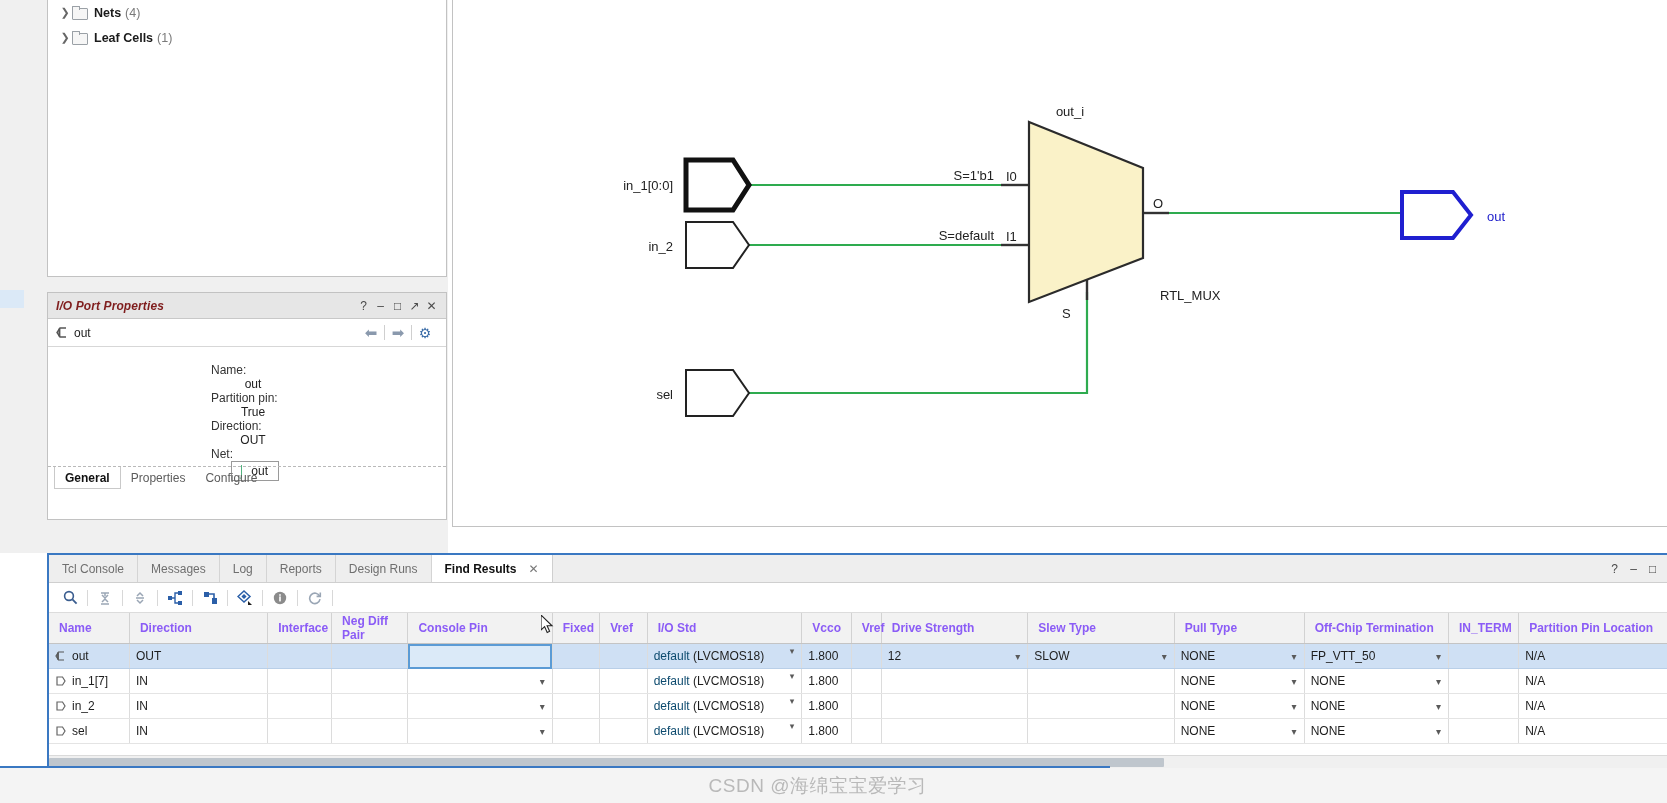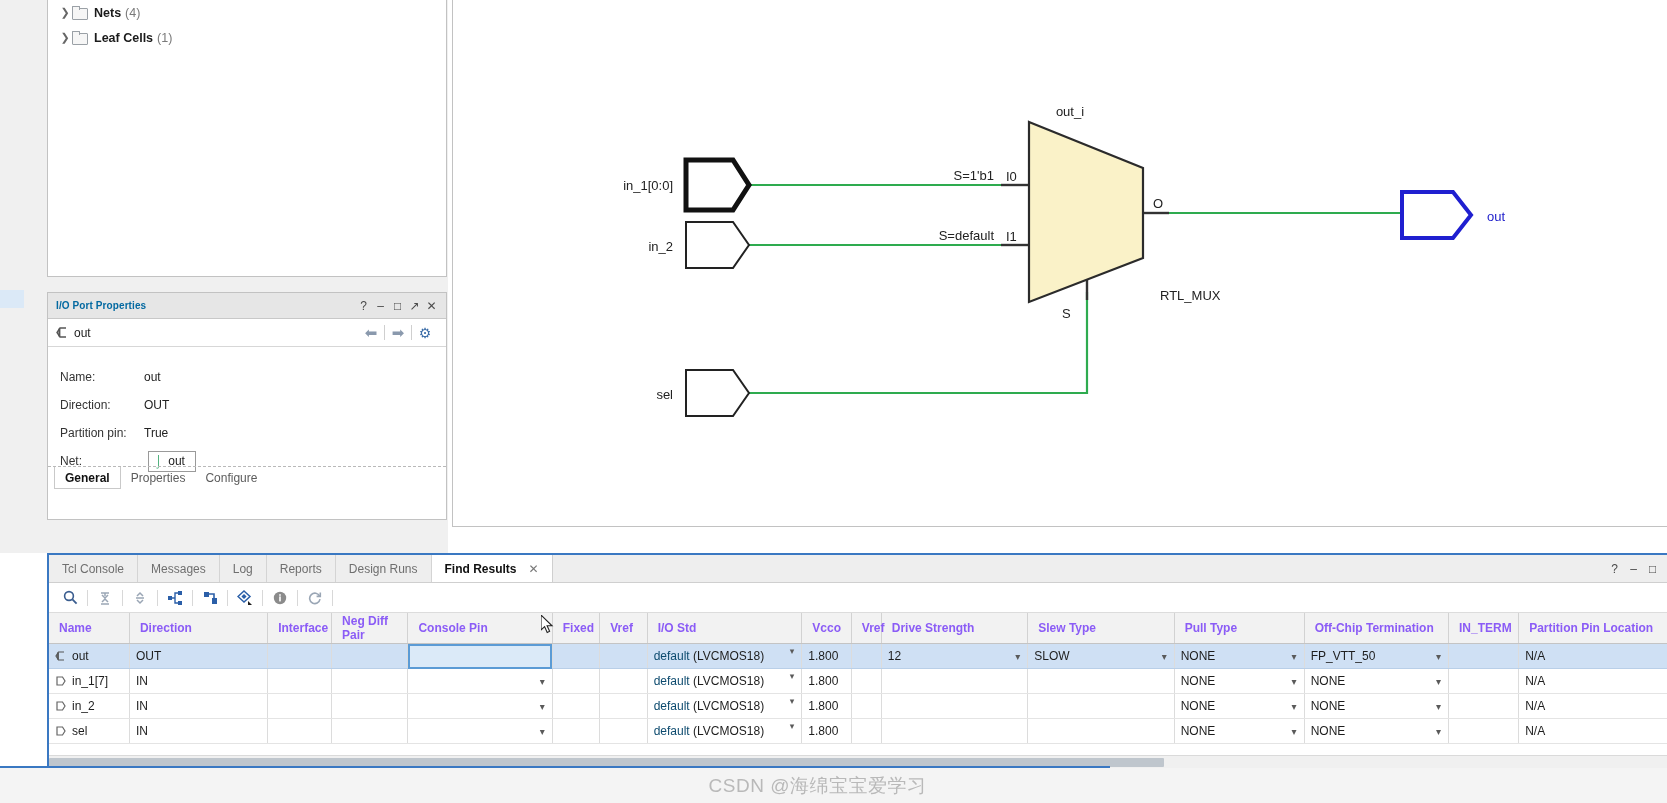--- a/index.html
+++ b/index.html
@@ -44,37 +44,37 @@
 
   
   #io-panel {
     position: absolute; left: 47px; top: 292px; width: 400px; height: 228px;
     background: #ffffff; border: 1px solid #c2c2c2;
   }
   #io-titlebar {
     height: 26px; background: #e6e6e6; border-bottom: 1px solid #c8c8c8;
     display: flex; align-items: center; padding: 0 6px 0 8px;
   }
-  #io-title { font-weight: bold; font-size: 10px; color:#0369a1; flex: 1; letter-spacing:0.1px;}
+  #io-title { font-weight: bold; font-size: 12px; color:#7f1d1d; flex: 1; letter-spacing:0.1px;font-style:italic;}
   .tb-btn { width: 17px; text-align:center; color:#4a4a4a; font-size: 12px; cursor: default; }
   #io-subbar {
     height: 28px; background: #ffffff; border-bottom: 1px solid #d7d7d7;
     display: flex; align-items: center; padding: 0 8px 0 8px;
   }
   .port-ico-out {
     width: 12px; height: 11px; margin-right: 6px; position: relative; flex:none;
   }
   .port-ico-out svg { display:block; }
   #io-sub-name { font-size: 12px; color: #222; flex: 1; }
   .nav-arrow { color: #8a99ad; font-size: 15px; width: 26px; text-align:center; }
   .nav-sep { width:1px; height: 15px; background:#cfcfcf; }
   .gear { color: #3d6ea8; font-size: 14px; width: 26px; text-align:center; }
 
   #io-body { position:relative; padding: 16px 0 0 0; height: 145px; }
-  .prop-row { display:flex; align-items:center; height: 28px; padding-left: 12px; }
+  .prop-row { display:flex; align-items:center; height: 28px; padding-left: 12px; flex-direction: column; }
   .prop-key { width: 84px; font-size: 12px; color:#333; }
   .prop-val { font-size: 12px; color:#222; }
   .net-chip {
     display:inline-flex; align-items:center; gap:6px;
     border:1px solid #9a9a9a; background:#fff; padding: 2px 10px 2px 6px; height:21px;
     margin-left: 4px;
   }
   .net-chip .netsym { color:#3aa76d; font-size:12px; font-weight:bold; }
   .net-chip .netname { font-size:12px; color:#222; }
 
@@ -217,26 +217,26 @@
         <span class="nav-sep"></span>
         <span class="gear">⚙</span>
       </div>
 
       <div id="io-body">
         <div class="prop-row">
           <span class="prop-key">Name:</span>
           <span class="prop-val">out</span>
         </div>
         <div class="prop-row">
+          <span class="prop-key">Partition pin:</span>
+          <span class="prop-val">True</span>
+        </div>
+        <div class="prop-row">
           <span class="prop-key">Direction:</span>
           <span class="prop-val">OUT</span>
-        </div>
-        <div class="prop-row">
-          <span class="prop-key">Partition pin:</span>
-          <span class="prop-val">True</span>
         </div>
         <div class="prop-row">
           <span class="prop-key">Net:</span>
           <span class="net-chip">
             <span class="netsym">⌡</span>
             <span class="netname">out</span>
           </span>
         </div>
 
         <div id="io-tabs">

